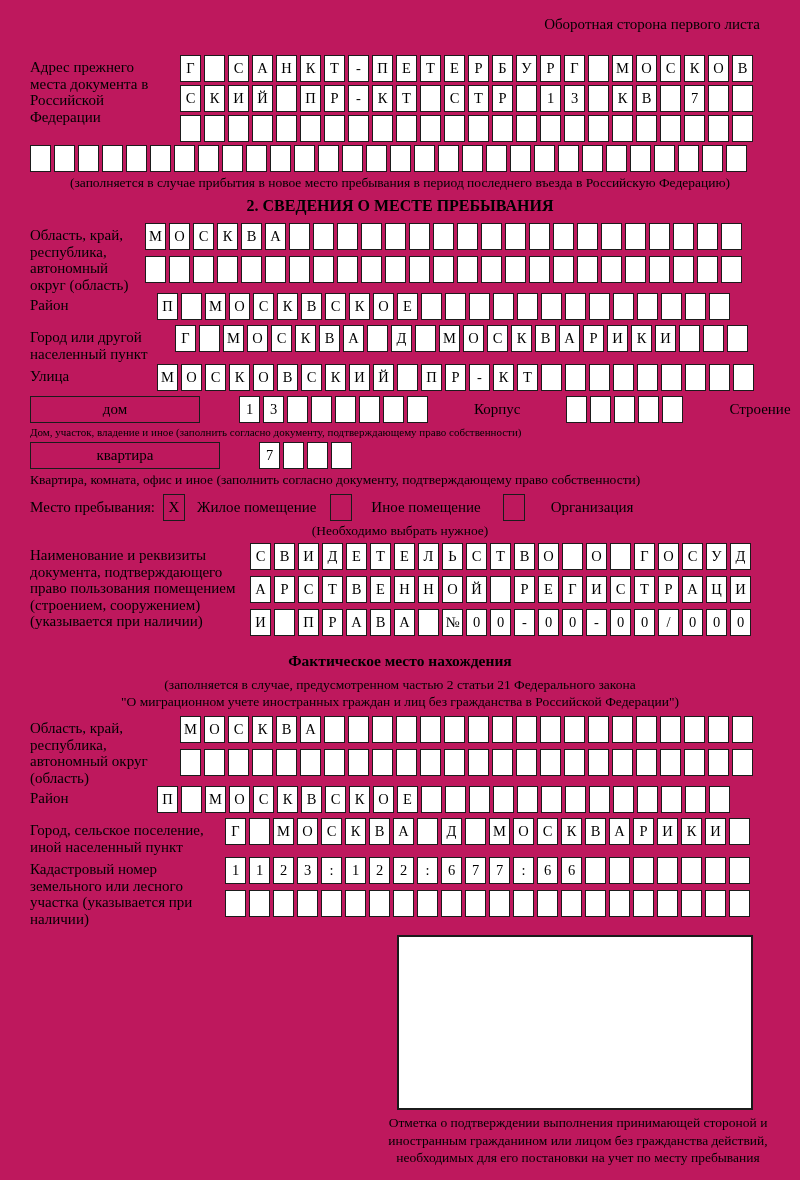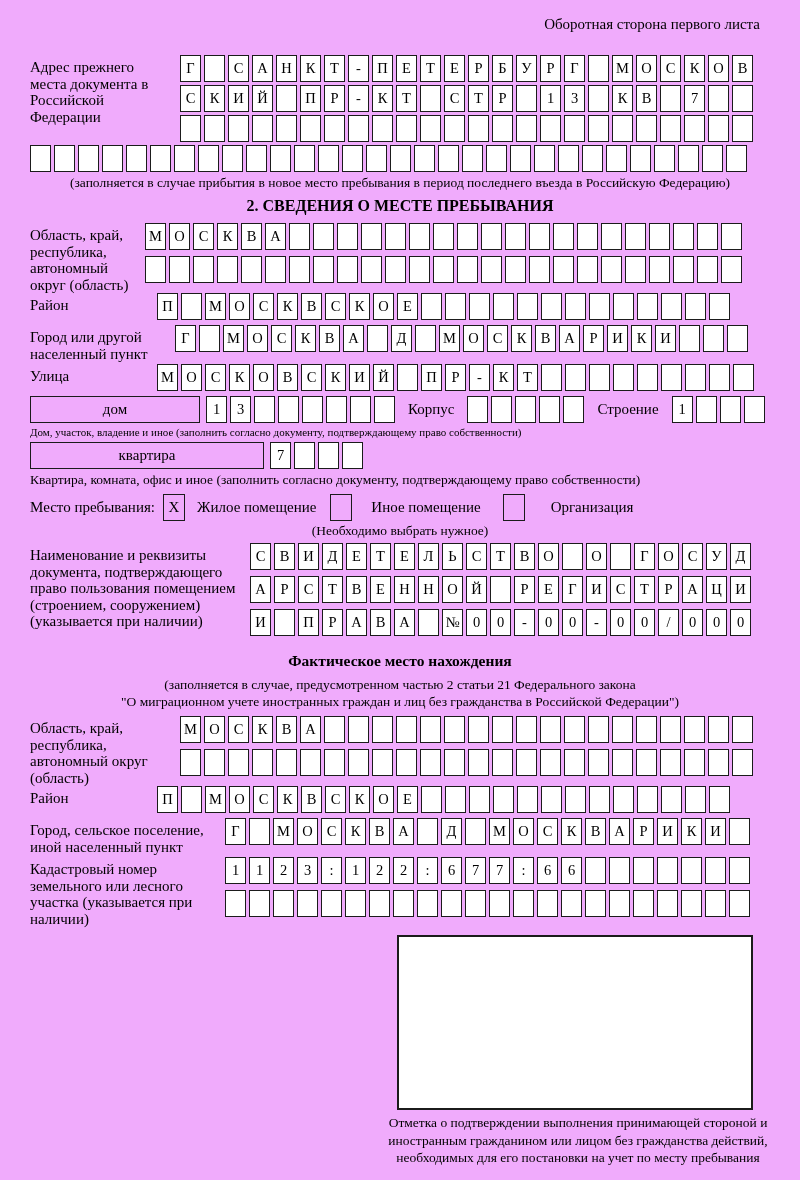--- a/index.html
+++ b/index.html
@@ -1,43 +1,43 @@
 <!DOCTYPE html>
 <html><head>
 <meta charset="utf-8">
 <style>
   html,body { margin:0; padding:0; background:#ffffff; }
   .page {
     position:relative; width:800px; height:1180px; box-sizing:border-box;
-    padding:16px 30px 0 30px; overflow:hidden; background:#f0abfc; color:#000;
+    padding:16px 30px 0 30px; overflow:hidden; background:#be185d; color:#000;
     font-family:"Liberation Serif","DejaVu Serif",serif; font-size:15px;
   }
   .hdr { text-align:right; padding-right:10px; font-size:15px; margin-bottom:22px; }
 
   .band { display:flex; align-items:flex-start; }
   .blabel { flex-shrink:0; font-size:15px; line-height:16.5px; padding-top:4px; box-sizing:border-box; padding-right:8px; }
   .rows { flex-grow:0; }
 
   .cellrow { display:flex; gap:3px; margin-bottom:3px; }
   .cellrow.sp { margin-bottom:6px; }
   .cell {
     width:21px; height:27px; box-sizing:border-box; border:1.6px solid #1b1b1b;
     display:inline-flex; align-items:center; justify-content:center;
     font-size:14.5px; flex-shrink:0; background:#fff;
   }
   .note { text-align:center; font-size:13.5px; margin:1px 0 3px 0; line-height:16px; }
   .sec-title { text-align:center; font-weight:bold; font-size:16px; margin:6px 0 8px 0; }
 
-  .house-row { display:flex; align-items:center; margin:1px 0 3px 0; }
+  .house-row { display:flex; align-items:center; margin:1px 0 3px 0;gap:33px; }
   .widebox {
     height:27px; box-sizing:border-box; border:1.6px solid #1b1b1b;
     display:flex; align-items:center; justify-content:center; font-size:15px; flex-shrink:0;
   }
   .wb-house { width:170px; margin-right:6px; }
-  .wb-apt   { width:234px; margin-right:6px;text-align:center; }
+  .wb-apt   { width:190px; margin-right:6px;text-align:center; }
   .inline-cells { display:flex; gap:3px; }
   .inline-label { margin:0 13px; white-space:nowrap; }
 
   .stay-row { display:flex; align-items:center; margin:6px 0 2px 0; }
   .cbox {
     width:22px; height:27px; box-sizing:border-box; border:1.6px solid #1b1b1b;
     display:inline-flex; align-items:center; justify-content:center; font-size:15px; flex-shrink:0;
   }
   .fact-title { text-align:center; font-weight:bold; font-size:15.5px; margin:10px 0 6px 0; }
   .fact-note { text-align:center; font-size:13.5px; line-height:17px; }

